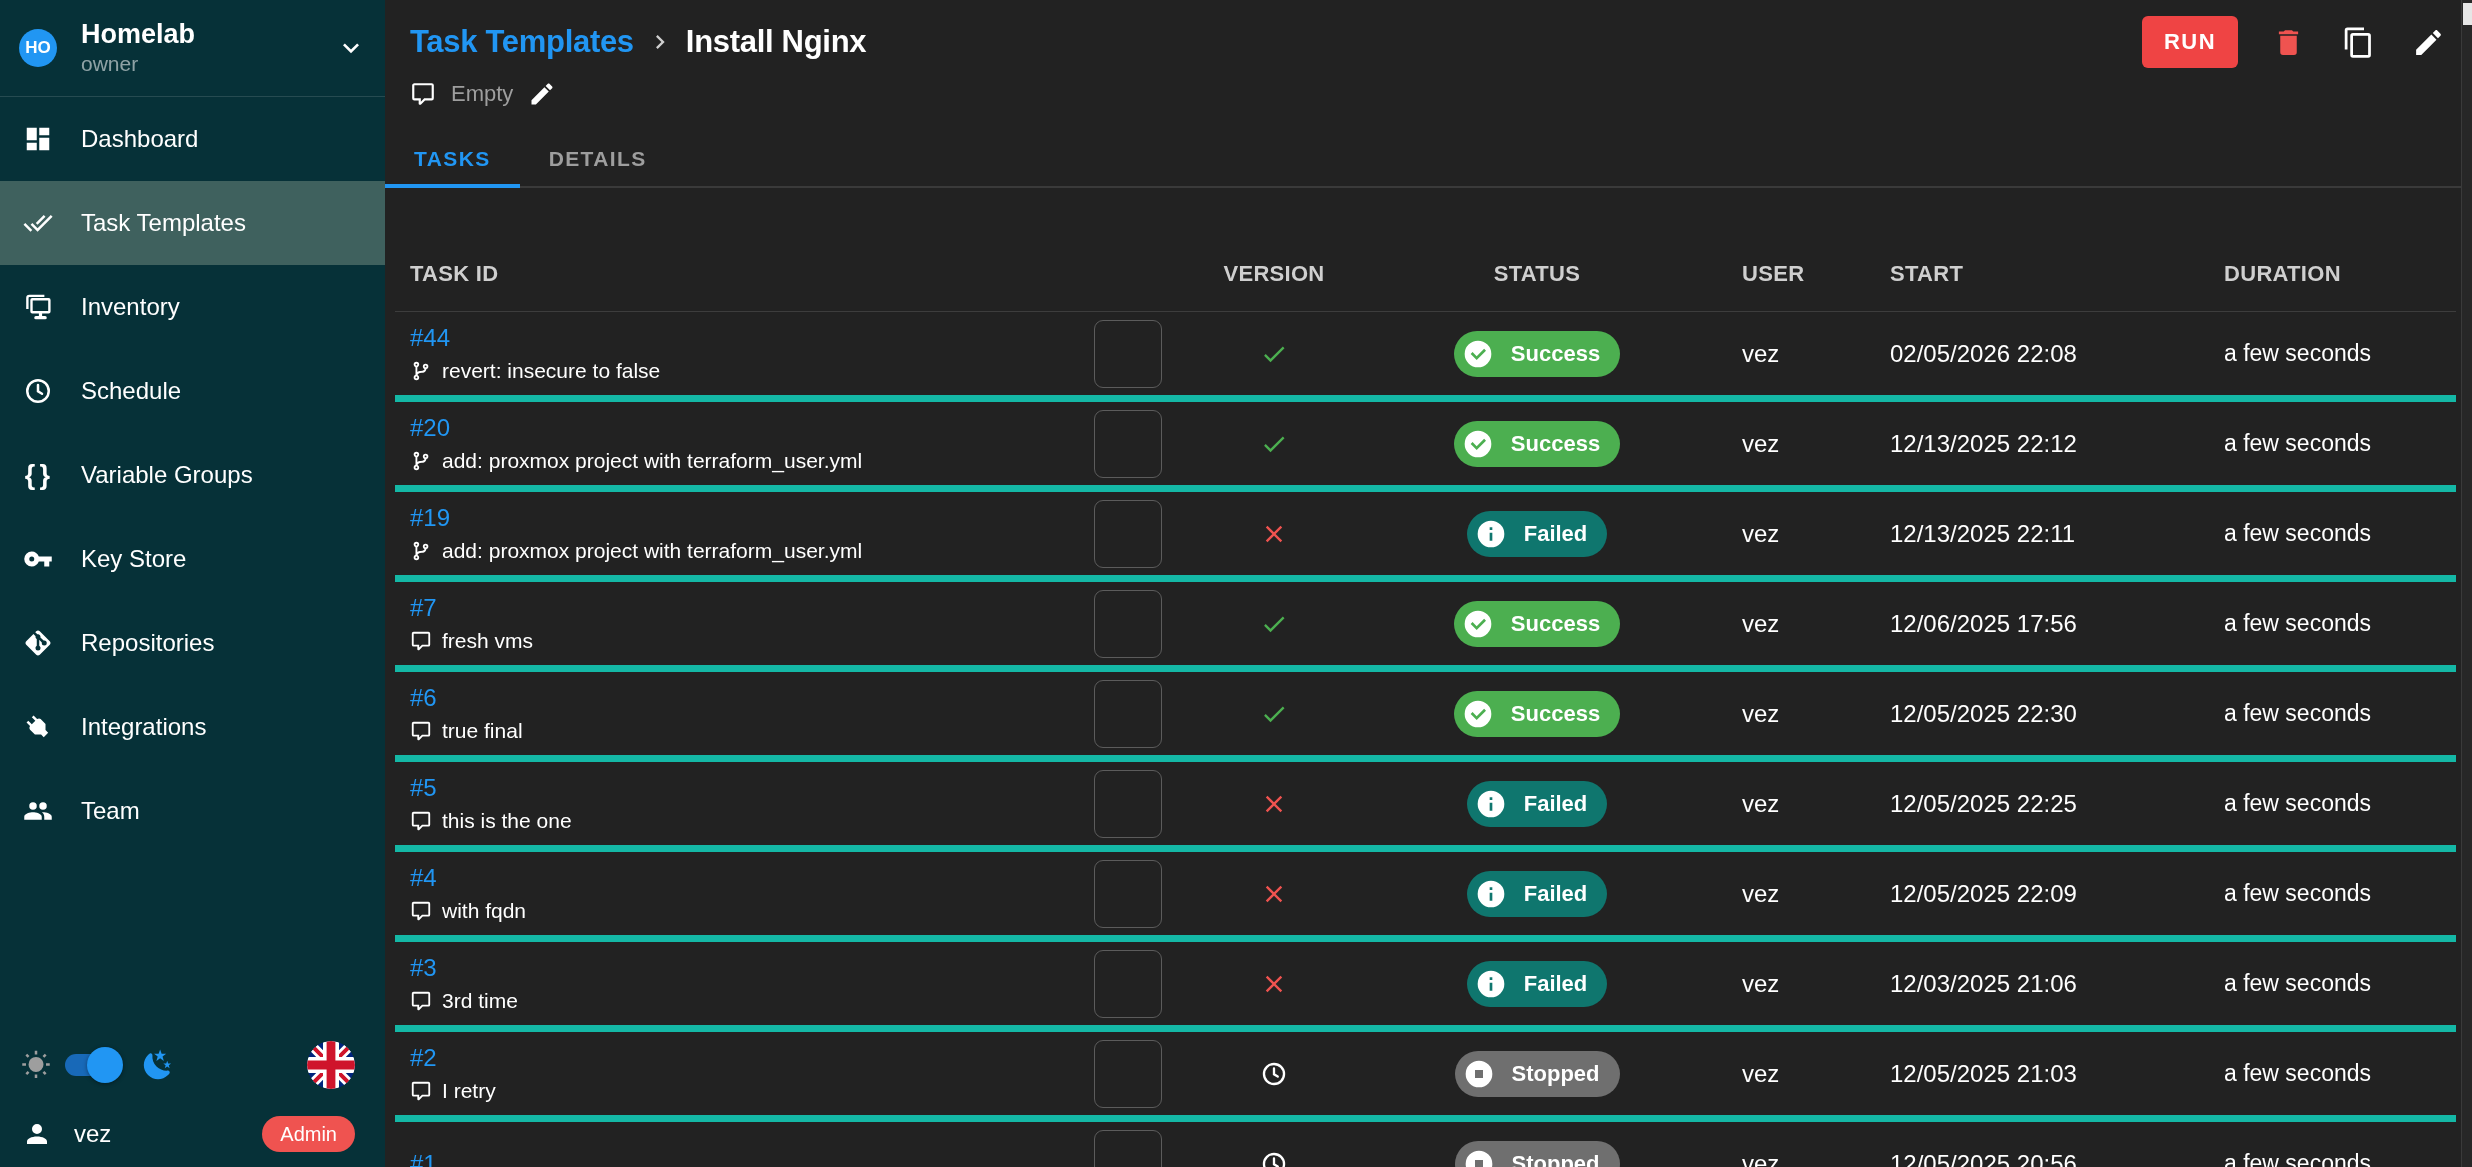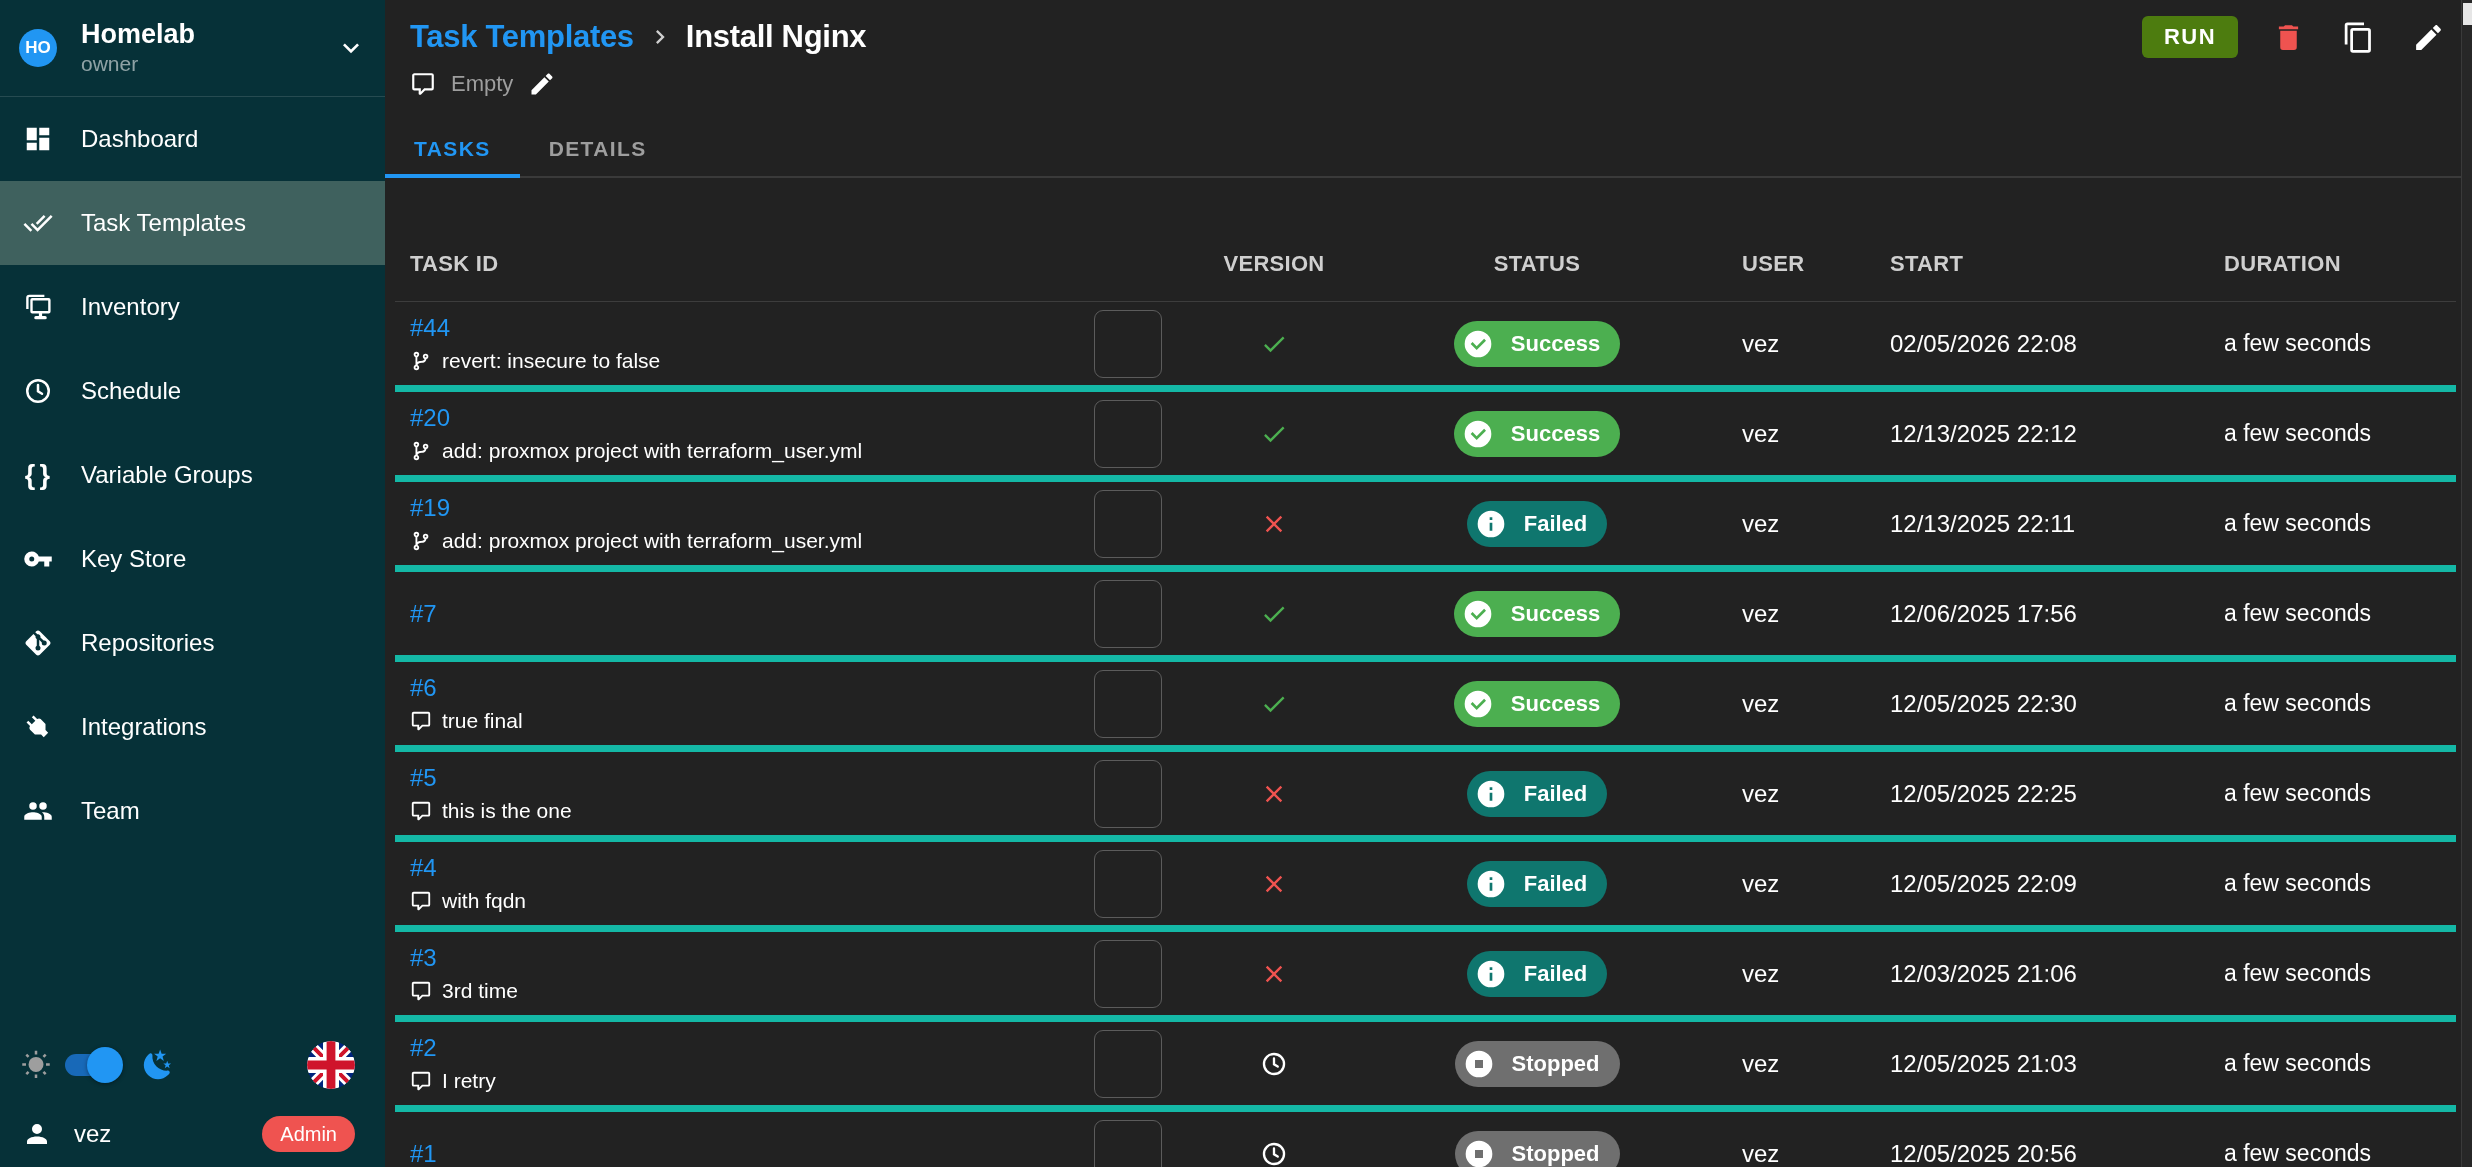--- a/index.html
+++ b/index.html
@@ -43,21 +43,21 @@
     padding:0 18px; border-radius:18px; display:flex; align-items:center; }
 
   
   .main { position:absolute; left:385px; top:0; right:0; bottom:0; }
   .topbar { display:flex; align-items:center; padding:16px 24px 0 25px; }
   .breadcrumb { display:flex; align-items:center; gap:12px; font-size:31px; font-weight:bold; letter-spacing:-.3px; }
   .crumb-link { color:#2196f3; cursor:pointer; }
   .crumb-sep { width:28px; height:28px; color:#cfcfcf; }
   .crumb-current { color:#fff; }
   .actions { margin-left:auto; display:flex; align-items:center; gap:30px; }
-  .run-btn { min-width:96px; height:42px; background:#4d7c0f; border:none; border-radius:6px;
+  .run-btn { min-width:96px; height:52px; background:#ef4444; border:none; border-radius:6px;
     color:#fff; font-size:22px; font-weight:bold; letter-spacing:1.5px; cursor:pointer; font-family:inherit; }
   .icon-btn { width:40px; height:40px; background:none; border:none; padding:0; display:flex; align-items:center; justify-content:center; cursor:pointer; }
   .icon-btn svg { width:33px; height:33px; }
   .ic-delete { color:#ef5350; }
   .ic-white { color:#fff; }
 
   .desc-row { display:flex; align-items:center; gap:15px; padding:12px 0 0 25px; height:40px; }
   .desc-icon { width:26px; height:26px; color:#fff; }
   .desc-text { font-size:22px; color:#9e9e9e; }
   .desc-edit { width:30px; height:30px; color:#fff; background:none; border:none; padding:0; cursor:pointer; }
@@ -423,20 +423,28 @@
         <span class="chip-label">Failed</span>
       </span>
     </div>
     <div class="cell-user">vez</div>
     <div class="cell-start">12/13/2025 22:11</div>
     <div class="cell-duration">a few seconds</div>
   </div>
         <div class="trow">
     <div class="cell-task">
       <a class="task-id">#7</a>
+      <div class="task-msg">
+        <span class="msg-icon">
+                <svg viewBox="0 0 24 24" fill="currentColor" fill-rule="evenodd">
+                  <path d="M9,22A1,1 0 0,1 8,21V18H4A2,2 0 0,1 2,16V4C2,2.89 2.9,2 4,2H20A2,2 0 0,1 22,4V16A2,2 0 0,1 20,18H13.9L10.2,21.71C10,21.9 9.75,22 9.5,22H9M10,16V19.08L13.08,16H20V4H4V16H10Z"></path>
+                </svg>
+              </span>
+        <span class="msg-text">fresh vms</span>
+      </div>
     </div>
     <div class="cell-center">
       <button class="rerun-btn">
               <span></span>
             </button>
     </div>
     <div class="cell-center">
             <span class="version-icon v-success">
               <svg viewBox="0 0 24 24" fill="currentColor" fill-rule="evenodd">
                 <path d="M21,7L9,19L3.5,13.5L4.91,12.09L9,16.17L19.59,5.59L21,7Z"></path>

